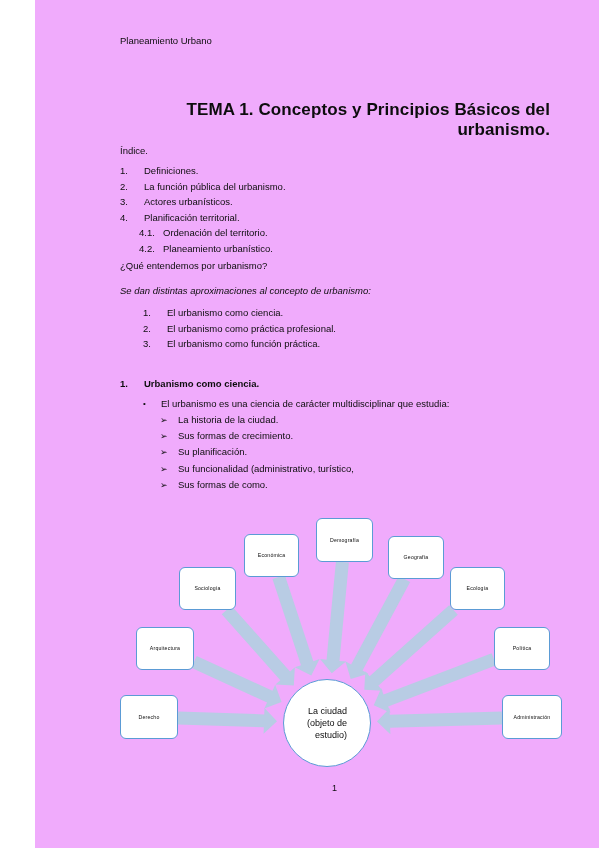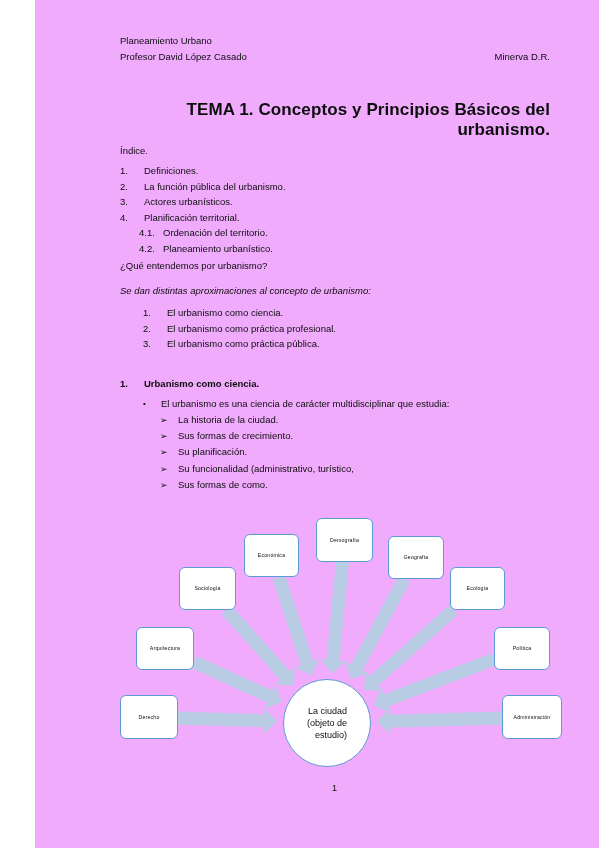--- a/index.html
+++ b/index.html
@@ -169,24 +169,20 @@
 </style>
 </head>
 <body>
 
 <div id="page">
 
   <div class="hdr">
     <div class="hdr-row">
       <span>Planeamiento Urbano</span>
     </div>
-    <div class="hdr-row">
-      <span>Profesor David López Casado</span>
-      <span class="hdr-right">Minerva D.R.</span>
-    </div>
   </div>
 
   <div class="doc-title">TEMA 1. Conceptos y Principios Básicos del urbanismo.</div>
 
   <div class="txt lbl-indice">Índice.</div>
 
   <ol class="plain num-list idx-list">
     <li>
       <span class="n">1.</span>
       <span>Definiciones.</span>
@@ -220,21 +216,21 @@
     <li>
       <span class="n">1.</span>
       <span>El urbanismo como ciencia.</span>
     </li>
     <li>
       <span class="n">2.</span>
       <span>El urbanismo como práctica profesional.</span>
     </li>
     <li>
       <span class="n">3.</span>
-      <span>El urbanismo como práctica pública.</span>
+      <span>El urbanismo como función práctica.</span>
     </li>
   </ol>
 
   <div class="sec1-head">
     <span class="n">1.</span><span>Urbanismo como ciencia.</span>
   </div>
 
   <div class="bullet-row">
     <span class="bul">•</span><span>El urbanismo es una ciencia de carácter multidisciplinar que estudia:</span>
   </div>

